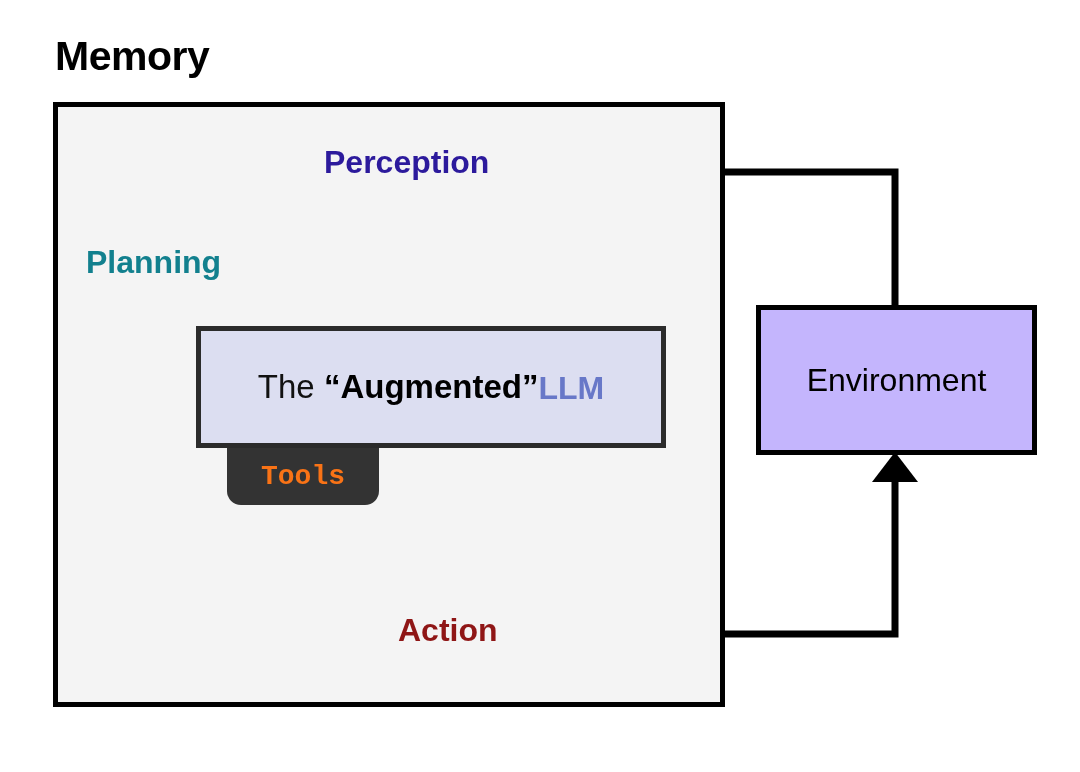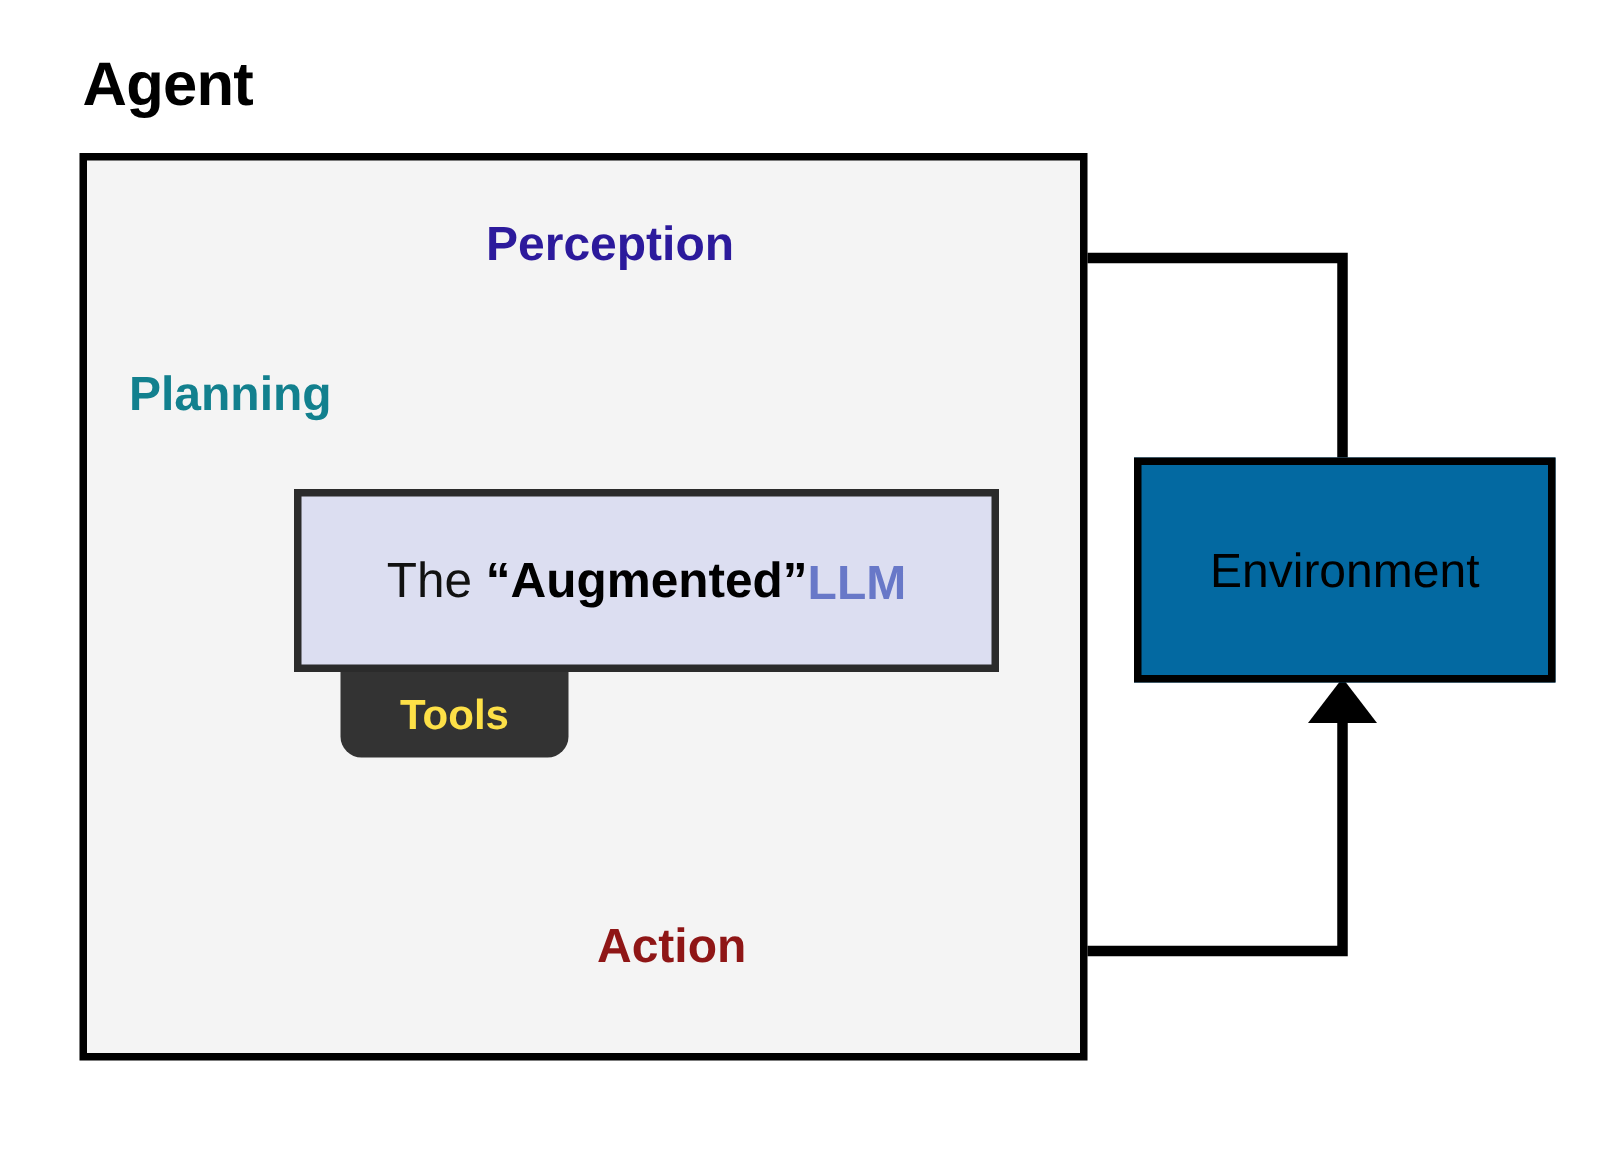--- a/index.html
+++ b/index.html
@@ -105,50 +105,51 @@
     font-weight: bold;
     color: #6878c8;
     line-height: 1.15;
     margin-top: 2px;
   }
 
   
   .tab {
     position: absolute;
     background: #333333;
-    color: #fde047;
+    color: #f97316;
     font-size: 28px;
     font-weight: bold;
     display: flex;
     align-items: center;
     justify-content: center;
     border-bottom-left-radius: 14px;
     border-bottom-right-radius: 14px;
     height: 57px;
     box-sizing: border-box;
+    font-family: Liberation Mono, monospace;
   }
   .tab-tools {
     left: 227px;
     top: 448px;
     width: 152px;
   }
   .tab-memory {
     left: 452px;
     top: 448px;
     width: 179px;
   }
 
   
   .env-box {
     position: absolute;
     left: 756px;
     top: 305px;
     width: 281px;
     height: 150px;
-    background: #0369a1;
+    background: #c4b5fd;
     border: 5px solid #000000;
     box-sizing: border-box;
     display: flex;
     align-items: center;
     justify-content: center;
   }
   .env-label {
     font-size: 32px;
     color: #000000;
     line-height: 1;
@@ -194,21 +195,21 @@
       <path d="M 186,467 C 96,478 88,452 88,392 C 88,330 104,305 180,316" fill="none" stroke="#000000" stroke-width="8" stroke-linecap="round"></path>
       <path d="M 160,300 L 196,318 L 162,334 L 172,318 Z" fill="#000000"></path>
     </g>
 
     <g>
       <path d="M 530,634 L 895,634 L 895,478" fill="none" stroke="#000000" stroke-width="7"></path>
       <path d="M 872,482 L 918,482 L 895,452 Z" fill="#000000"></path>
     </g>
   </svg>
 
-  <div class="agent-title">Agent</div>
+  <div class="agent-title">Memory</div>
 
   <div class="agent-box"></div>
 
   <div class="node-label label-planning">Planning</div>
 
   <div class="node-label label-perception">Perception</div>
 
   <div class="node-label label-action">Action</div>
 
   <div class="llm-box">

